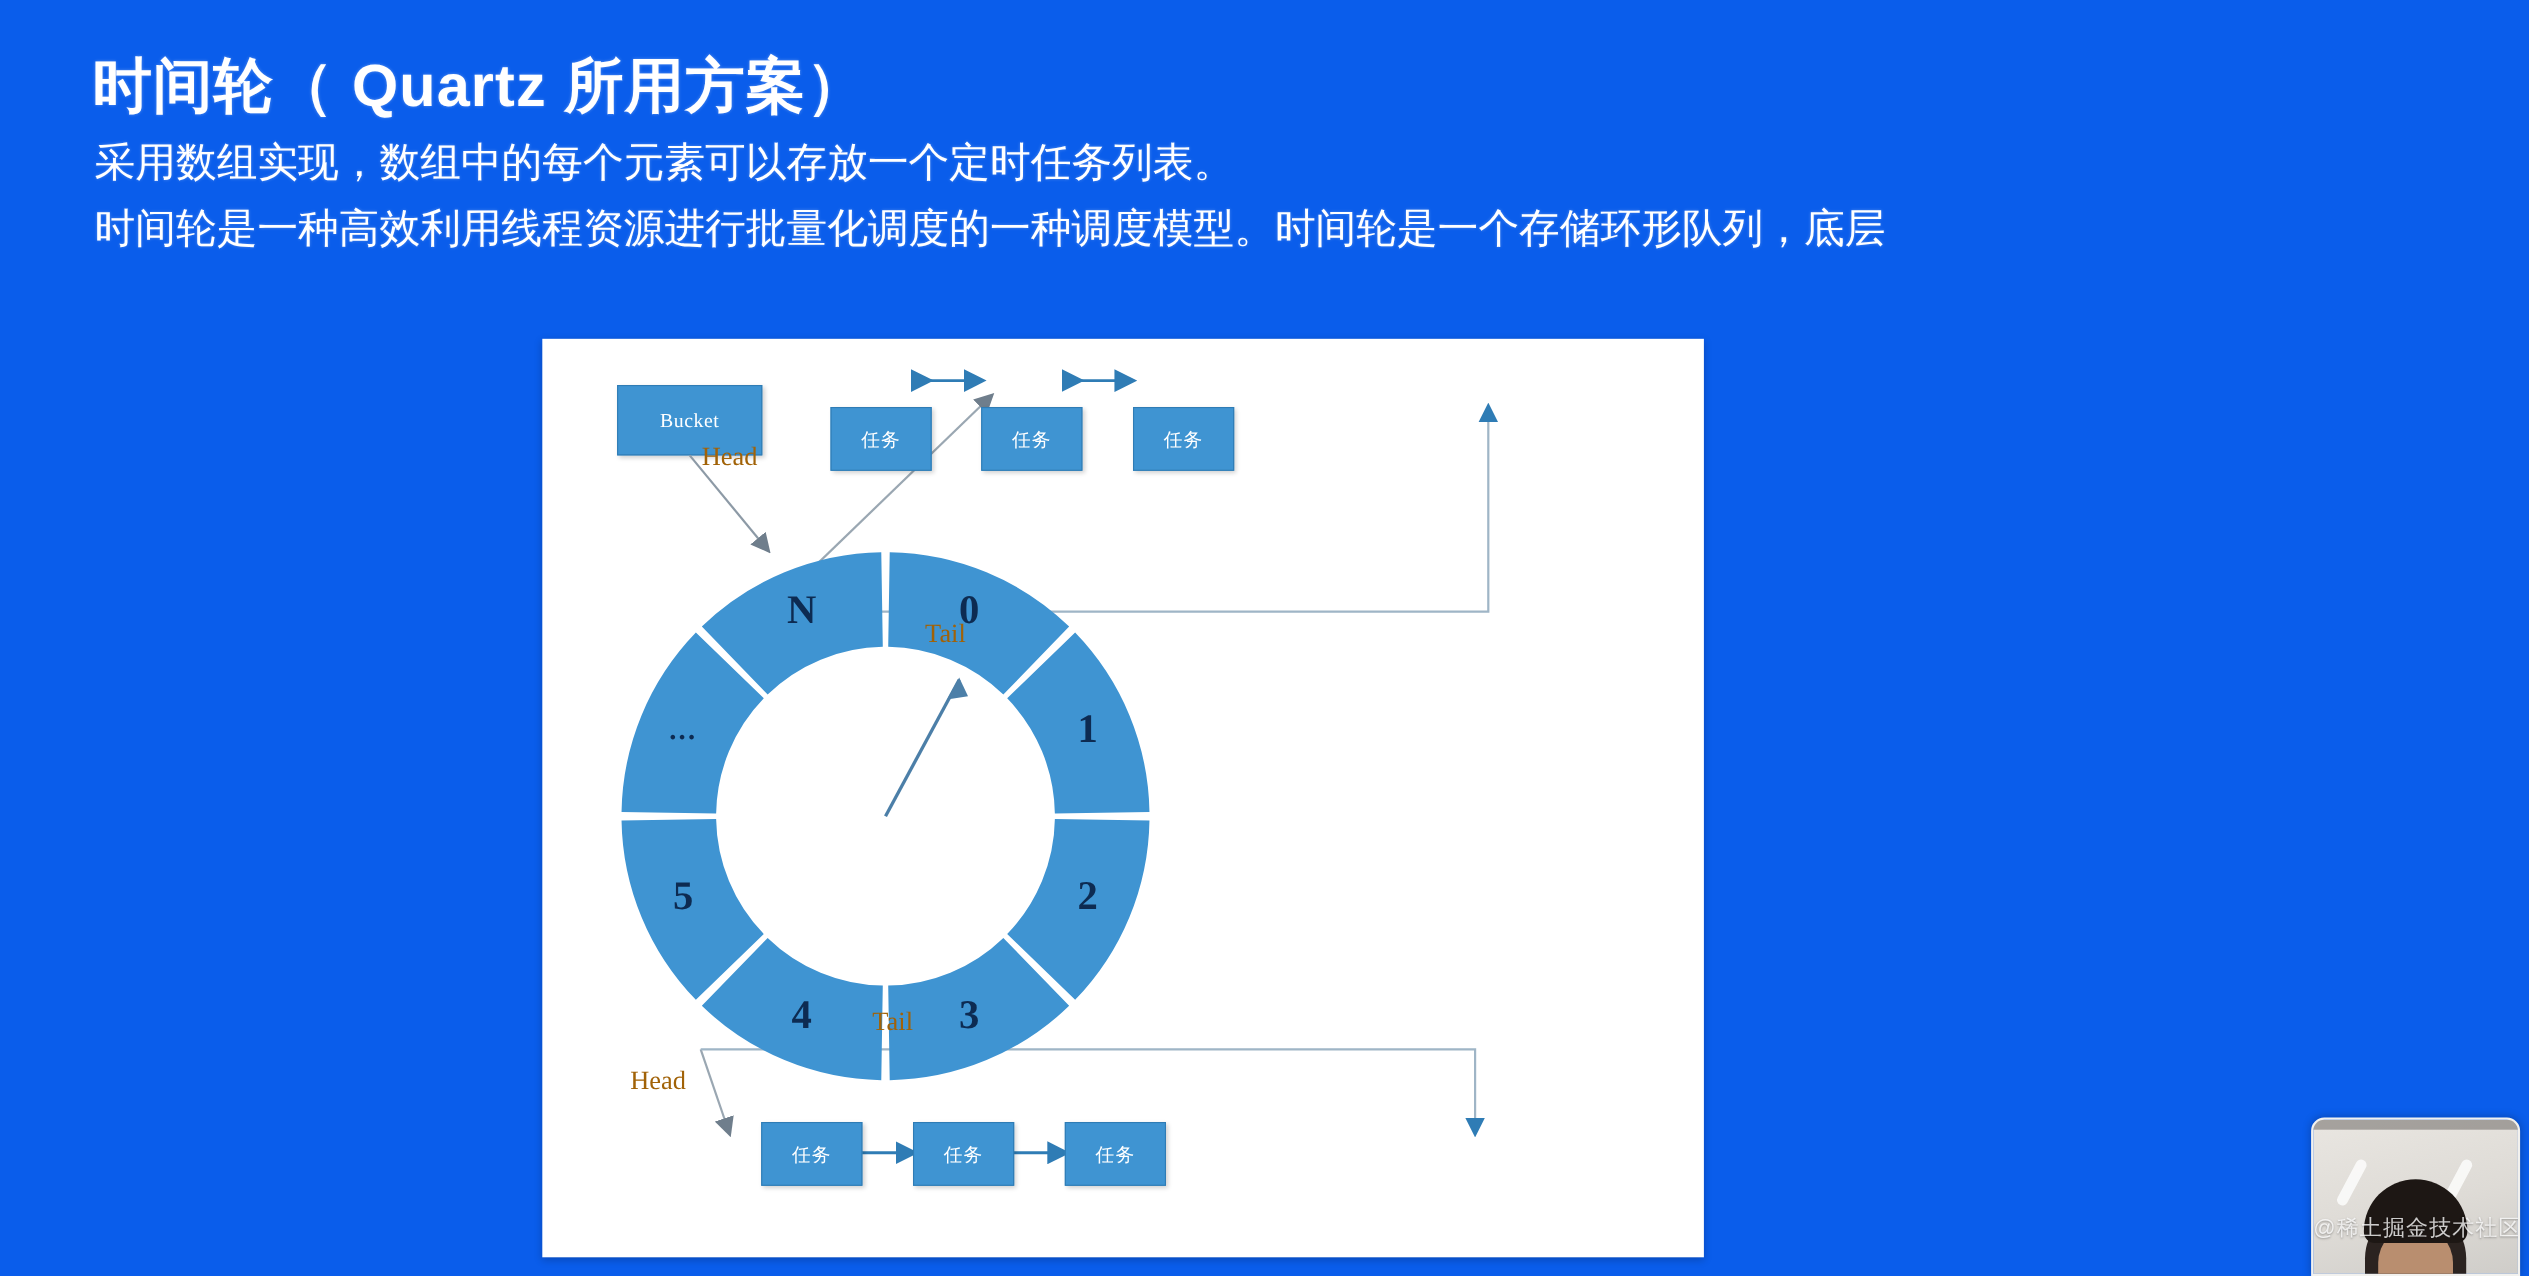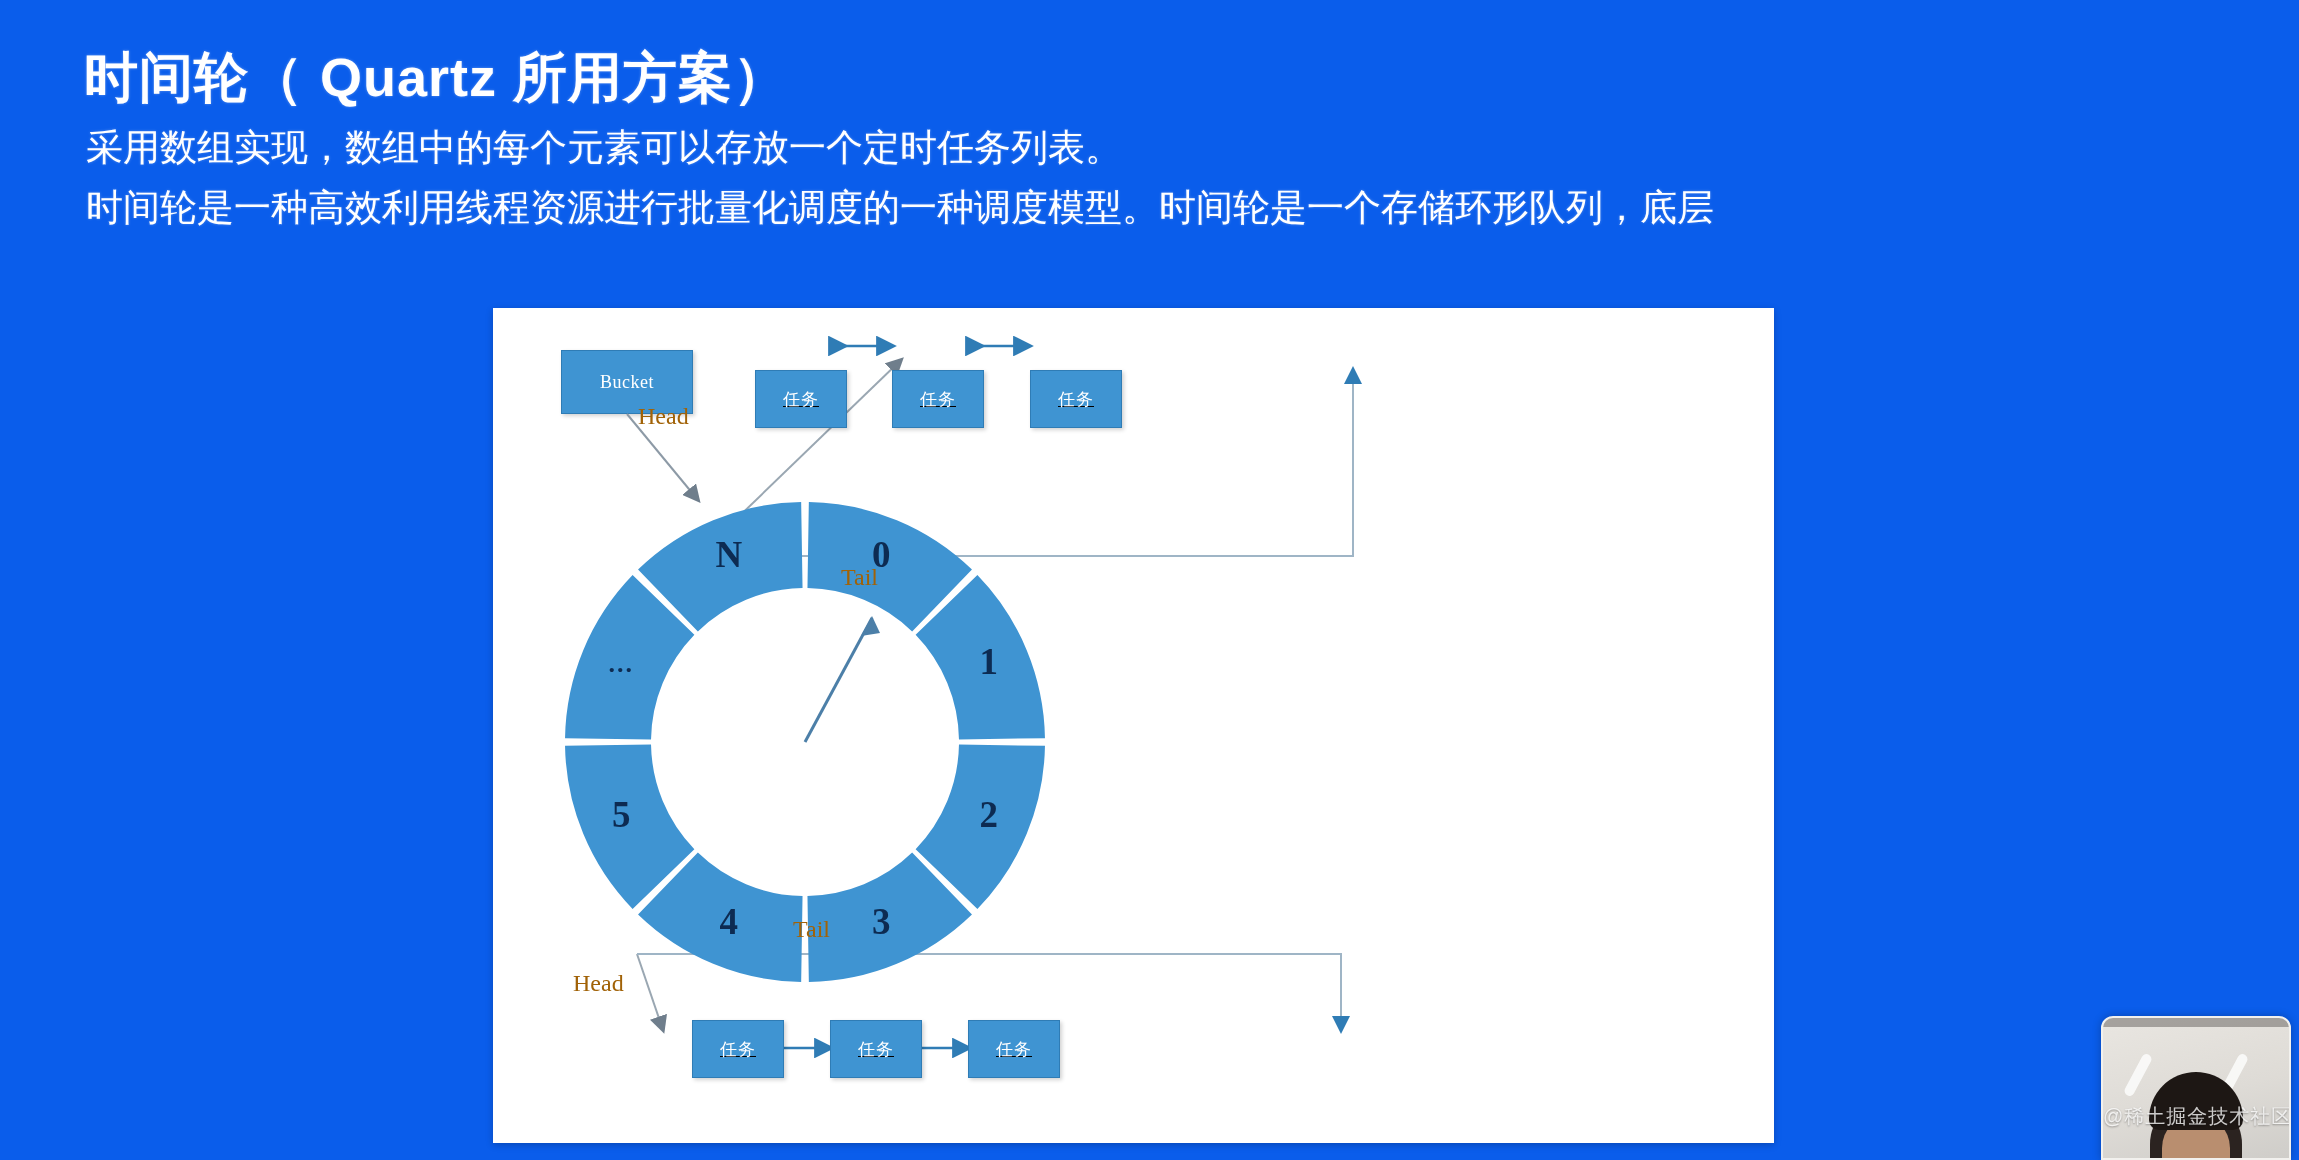--- a/index.html
+++ b/index.html
@@ -22,21 +22,21 @@
   .body-text{
     position:absolute;left:86px;top:118px;width:2120px;
     font-size:37px;line-height:1.62;color:#ffffff;font-weight:500;
     text-shadow:0 0 3px rgba(255,255,255,.30);
   }
   .body-text p{margin:0;}
 
   
   .panel{
     position:absolute;left:493px;top:308px;
-    width:1281px;height:835px;
+    width:1056px;height:835px;
     background:#ffffff;
     box-shadow:0 2px 7px rgba(0,0,0,.22);
   }
 
   
   .dg{position:absolute;}
 
   .bucket-box{
     left:68px;top:42px;width:130px;height:62px;
     background:#3f94d2;border:1px solid #2f7cb5;
@@ -45,21 +45,21 @@
   }
   .bucket-box span{
     color:#ffffff;font-size:18px;letter-spacing:.5px;
     font-family:"Liberation Serif","DejaVu Serif",serif;
   }
 
   .task-box{
     width:90px;height:56px;
     background:#3f94d2;border:1px solid #2f7cb5;
     box-shadow:2px 2px 4px rgba(0,0,0,.18);
-    display:flex;align-items:center;justify-content:center;text-decoration:underline;
+    display:flex;align-items:center;justify-content:center;
   }
   .task-box span{
     color:#ffffff;font-size:17px;letter-spacing:1px;
   }
 
   .lbl{
     font-family:"Liberation Serif","DejaVu Serif",serif;
     font-size:24px;color:#a16207;white-space:nowrap;
   }
 

